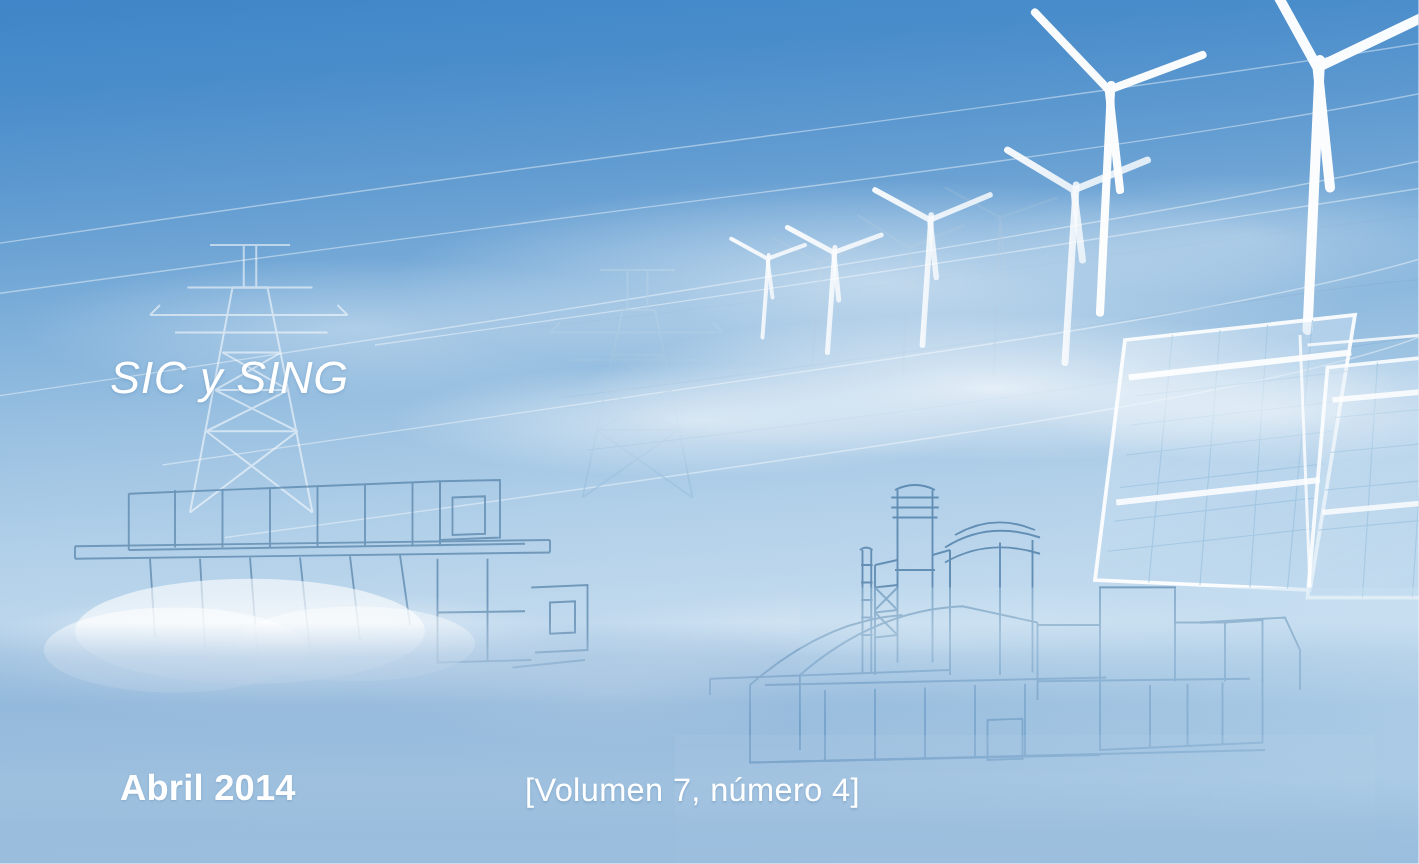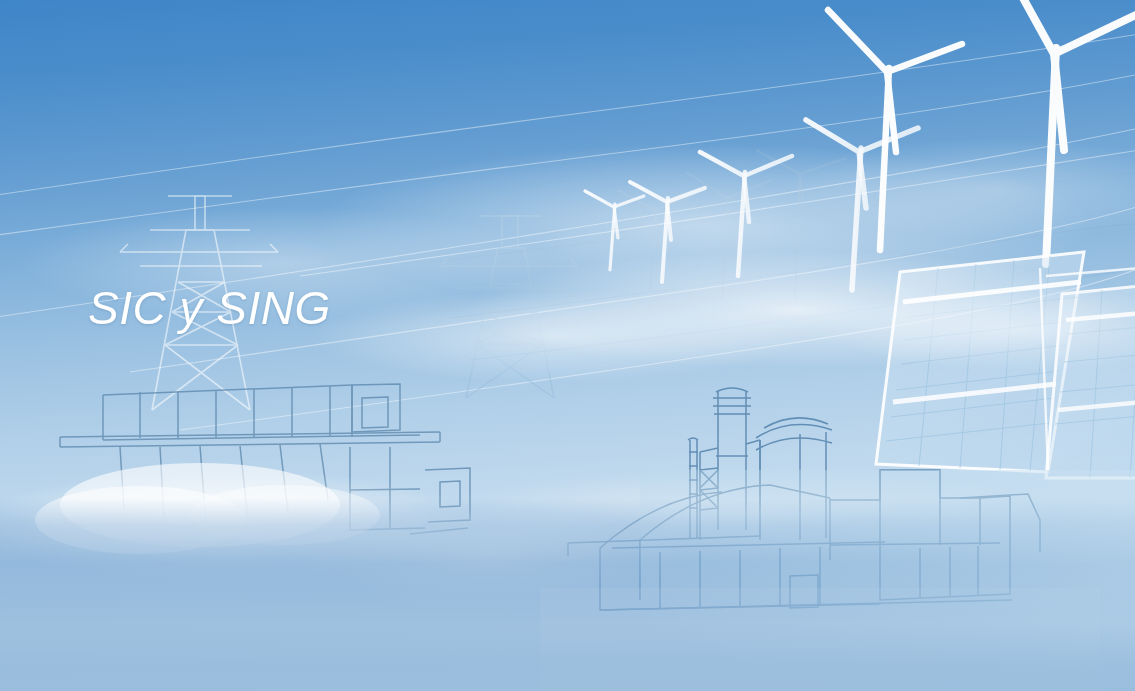--- a/index.html
+++ b/index.html
@@ -83,21 +83,21 @@
     font-size: 50px;
     font-weight: bold;
     line-height: 1.18;
     letter-spacing: -0.3px;
     text-shadow: 0 1px 2px rgba(40,85,130,0.18);
   }
   #subtitle {
     position: absolute;
     left: 88px; top: 281px;
     color: #ffffff;
-    font-size: 46px;
+    font-size: 36px;
     font-style: italic;
     font-weight: 500;
     letter-spacing: 0.5px;
     text-shadow: 0 1px 3px rgba(40,85,130,0.22);
     text-align: center;
   }
   #issue-date {
     position: absolute;
     left: 96px; top: 615px;
     color: #ffffff;
@@ -337,14 +337,16 @@
   </svg>
 
   <div class="layer" id="haze-upper"></div>
   <div class="layer" id="cloud-band-mid"></div>
   <div class="layer" id="cloud-band-low"></div>
   <div class="layer" id="ground-wash"></div>
   <div class="layer" id="ground-wash-right"></div>
   <div class="layer" id="bottom-edge"></div>
 
   <div id="subtitle">SIC y SING</div>
+  <div id="issue-date">Abril 2014</div>
+  <div id="issue-volume">[Volumen 7, número 4]</div>
 
 </div>
 
 </body></html>

